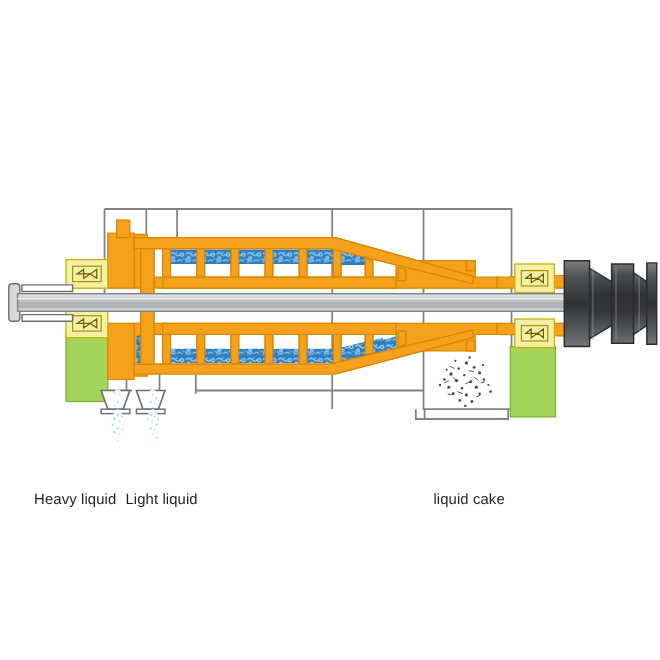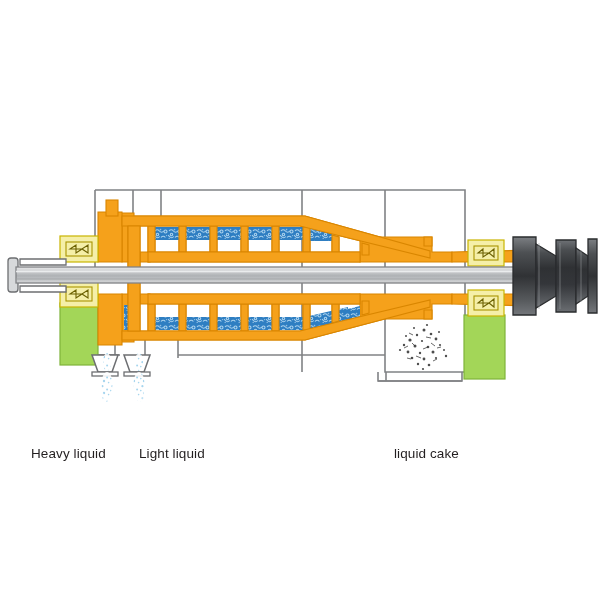--- a/index.html
+++ b/index.html
@@ -358,17 +358,17 @@
         <path d="M539,243 L539,309"></path>
         <path d="M560,243 L560,309"></path>
         <path d="M581,250 L581,302"></path>
       </g>
     </g>
 
   </svg>
 
   <div class="label-layer">
     <div class="cap-label" style="left:31px; top:402px;">Heavy liquid</div>
-    <div class="cap-label" style="left:139px; top:402px;">Light liquid</div>
+    <div class="cap-label" style="left:114px; top:402px;">Light liquid</div>
     <div class="cap-label" style="left:394px; top:402px;">liquid cake</div>
   </div>
 
 </div>
 
 </body></html>

